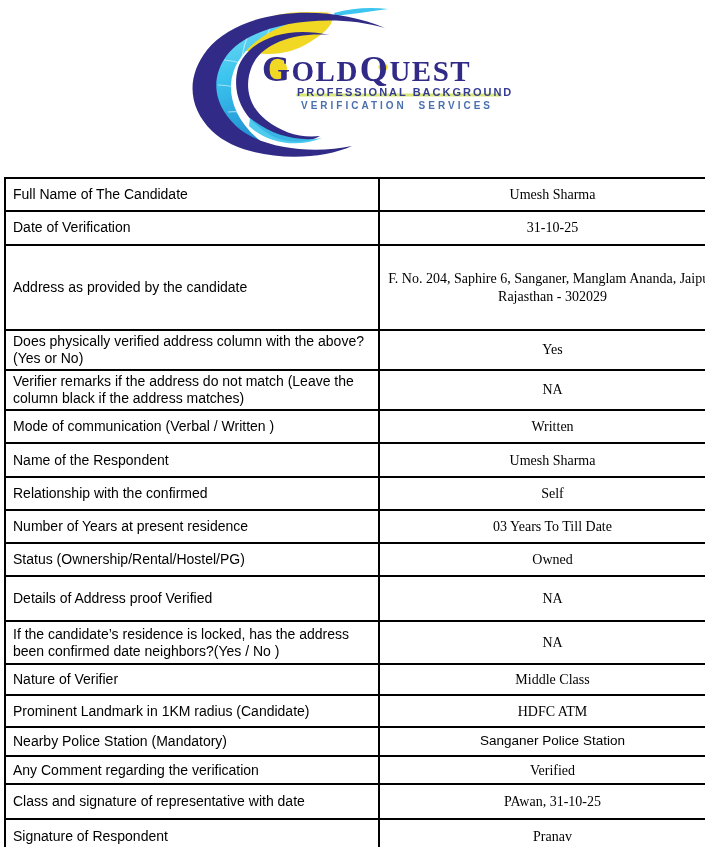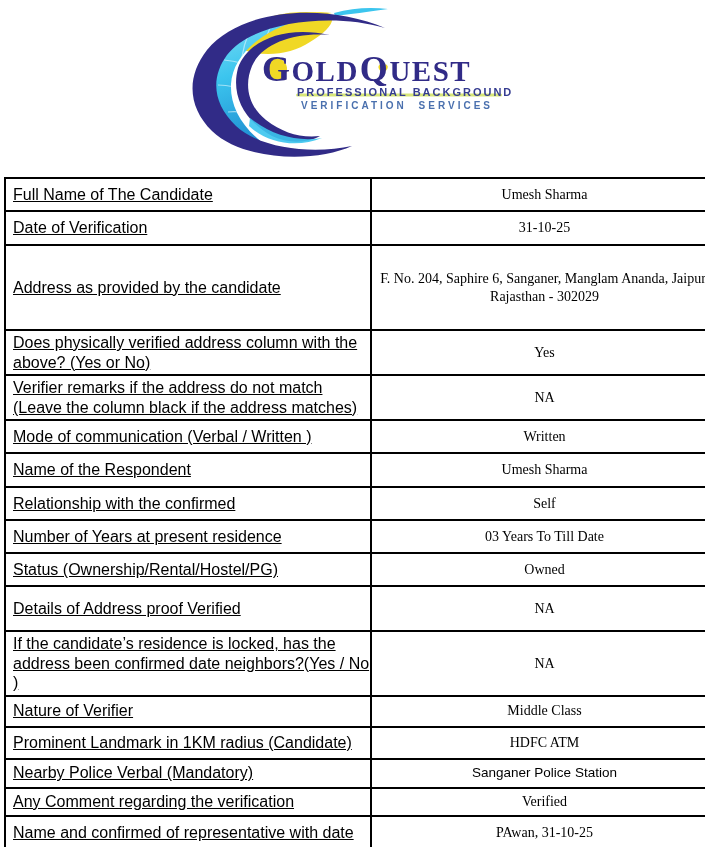--- a/index.html
+++ b/index.html
@@ -6,22 +6,22 @@
   body{width:705px;font-family:"Liberation Sans",sans-serif;color:#000;}
   .page{width:705px;}
 
   
   .logo-wrap{position:relative;width:705px;height:176px;}
   .logo-wrap svg{display:block;}
 
   
   table.verify{border-collapse:collapse;margin-left:4px;margin-top:1px;width:692px;table-layout:fixed;}
   table.verify td{border:2px solid #000;vertical-align:middle;}
-  td.label{width:357px;padding:2px 0 2px 7px;font-family:"Liberation Sans",sans-serif;
-           font-size:16px;line-height:1.22;text-decoration:underline;}
+  td.label{width:357px;padding:2px 8px 2px 7px;font-family:"Liberation Sans",sans-serif;
+           font-size:14px;line-height:1.22;}
   td.value{width:335px;padding:2px 5px;text-align:center;font-family:"Liberation Serif",serif;
            font-size:14px;line-height:1.25;}
   td.value.sans{font-family:"Liberation Sans",sans-serif;font-size:13.5px;}
 </style>
 </head>
 <body>
 
 <div class="page">
 
   <div class="logo-wrap">
@@ -126,29 +126,29 @@
       </tr>
       <tr style="height:31px">
         <td class="label">Nature of Verifier</td>
         <td class="value">Middle Class</td>
       </tr>
       <tr style="height:32px">
         <td class="label">Prominent Landmark in 1KM radius (Candidate)</td>
         <td class="value">HDFC ATM</td>
       </tr>
       <tr style="height:29px">
-        <td class="label">Nearby Police Verbal (Mandatory)</td>
+        <td class="label">Nearby Police Station (Mandatory)</td>
         <td class="value sans">Sanganer Police Station</td>
       </tr>
       <tr style="height:28px">
         <td class="label">Any Comment regarding the verification</td>
         <td class="value">Verified</td>
       </tr>
       <tr style="height:35px">
-        <td class="label">Name and confirmed of representative with date</td>
+        <td class="label">Class and signature of representative with date</td>
         <td class="value">PAwan, 31-10-25</td>
       </tr>
       <tr style="height:34px">
         <td class="label">Signature of Respondent</td>
         <td class="value">Pranav</td>
       </tr>
     </tbody>
   </table>
 </div>
 

